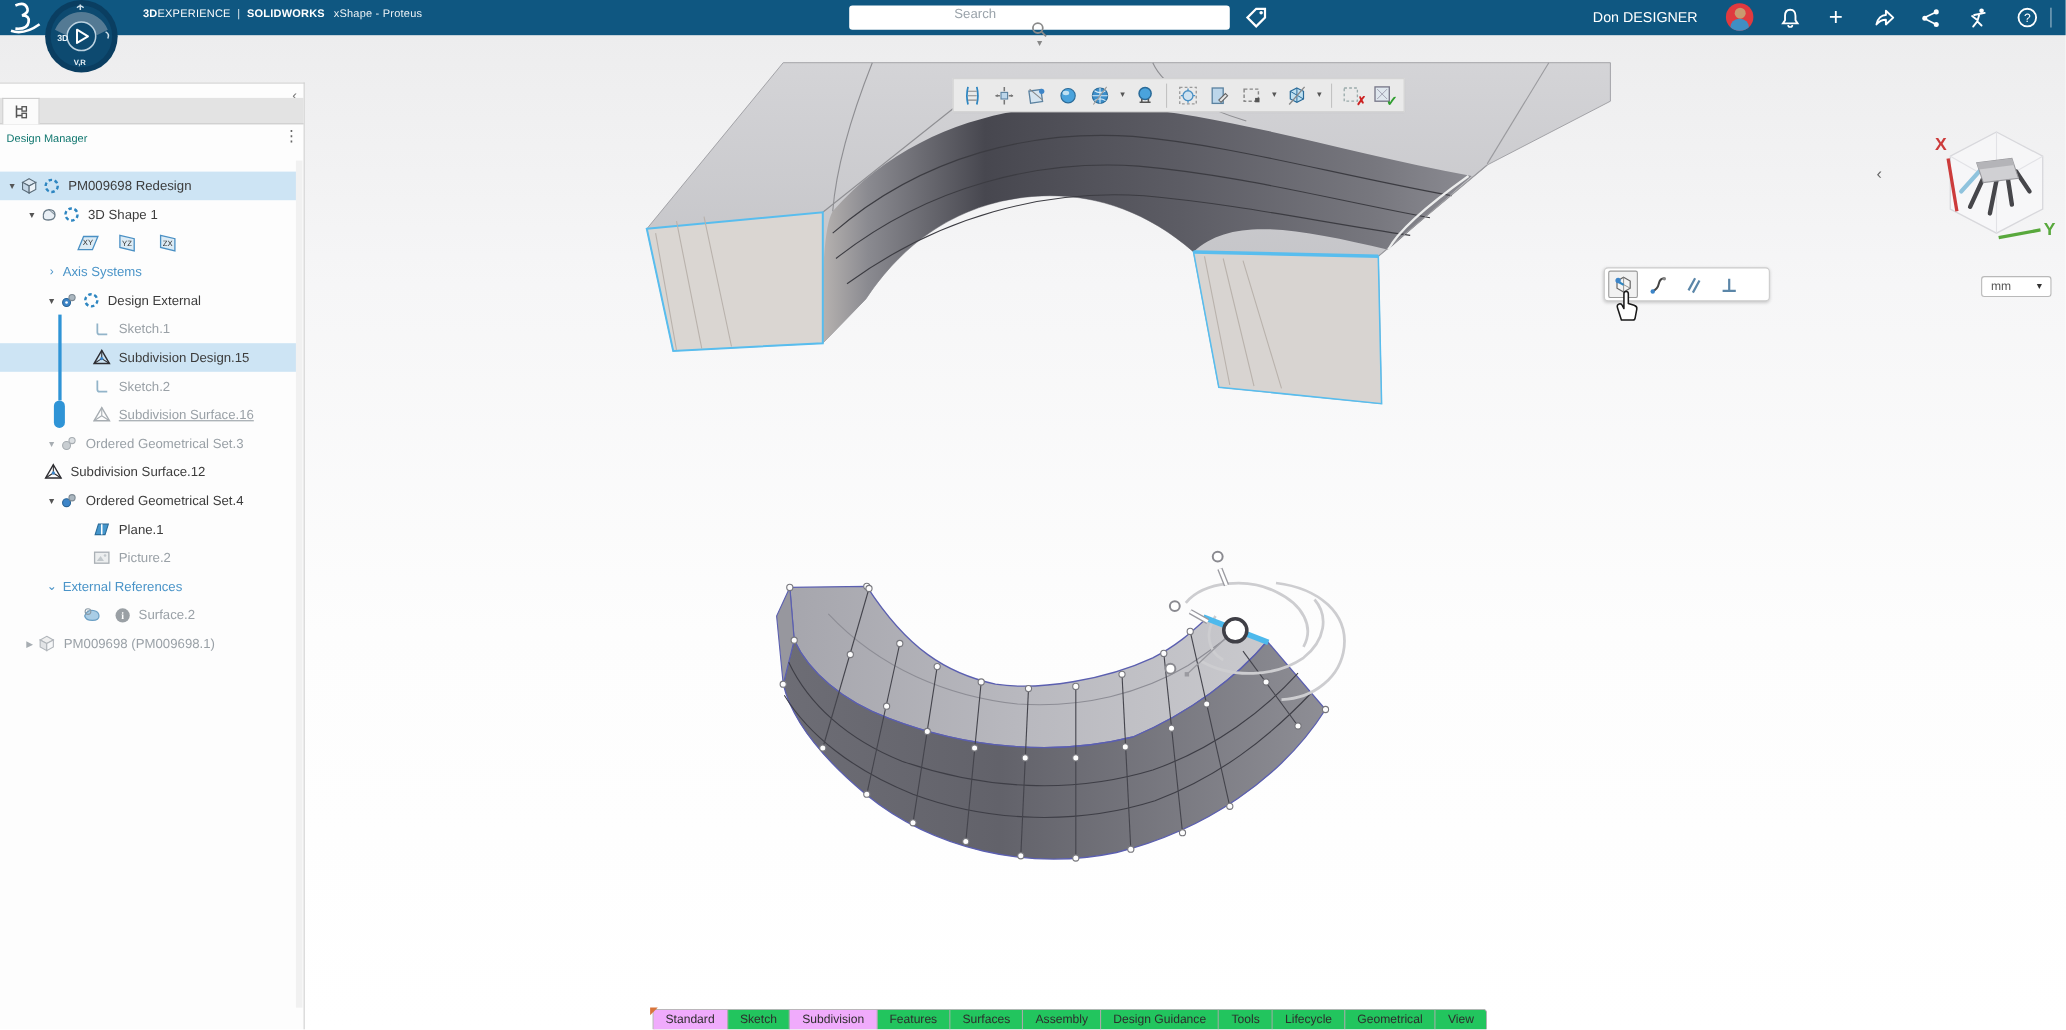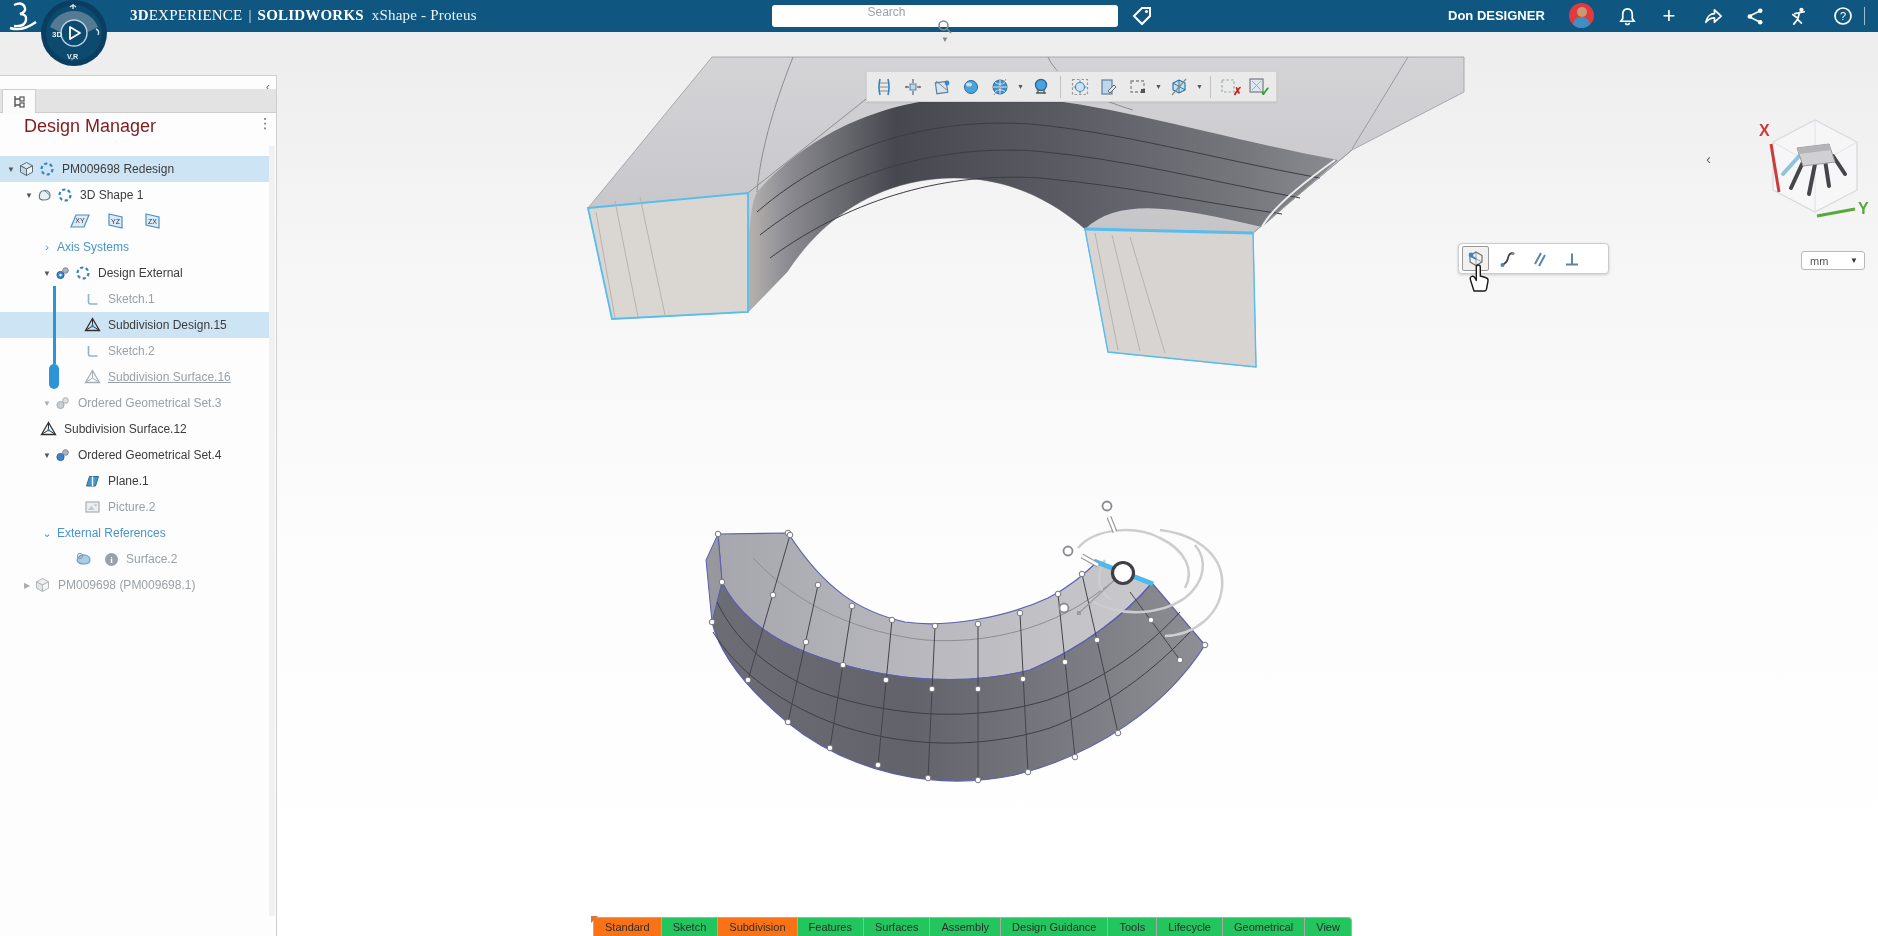--- a/index.html
+++ b/index.html
@@ -8,48 +8,48 @@
 
   
   #viewport-bg { position:absolute; left:0; top:32px; width:1878px; height:904px;
     background:linear-gradient(180deg,#ededee 0%, #f6f6f7 25%, #fdfdfd 60%, #ffffff 100%); }
 
   #scene { position:absolute; left:0; top:0; width:1878px; height:936px; z-index:1; pointer-events:none; }
 
   
   #top-bar { position:absolute; left:0; top:0; width:1878px; height:32px; background:#0f5781; z-index:20;
     display:flex; align-items:center; color:#fff; }
-  #brand { position:absolute; left:130px; top:7px; font-size:15px; letter-spacing:.2px; white-space:nowrap;font-family:Liberation Serif, serif; }
+  #brand { position:absolute; left:130px; top:7px; font-size:10px; letter-spacing:.2px; white-space:nowrap; }
   #brand b { font-weight:bold; }
   #brand .sep { margin:0 6px; opacity:.85; font-weight:300; }
   #brand .ctx { font-weight:400; opacity:.92; margin-left:8px; }
   #search-box { position:absolute; left:772px; top:5px; width:346px; height:22px; background:#fff; border-radius:3px;
     display:flex; align-items:center;flex-direction:column; }
   #search-input { flex:1; border:none; outline:none; font-size:12px; color:#444; padding:0 8px; background:transparent; font-family:"Liberation Sans",sans-serif;}
   #search-input::placeholder { color:#9aa3aa; }
   .tb-ic { width:30px; height:32px; display:flex; align-items:center; justify-content:center; cursor:pointer; }
-  #user-name { position:absolute; left:1448px; top:8px; font-size:13px; font-weight:bold; white-space:nowrap; cursor:pointer; }
+  #user-name { position:absolute; left:1448px; top:8px; font-size:13px; font-weight:normal; white-space:nowrap; cursor:pointer; }
   #avatar { position:absolute; left:1569px; top:3px; width:25px; height:25px; border-radius:50%; background:#e03a3f; overflow:hidden; cursor:pointer; }
   #avatar .head { position:absolute; left:7.5px; top:4px; width:10px; height:10px; border-radius:50%; background:#c9996f; }
   #avatar .body { position:absolute; left:4px; top:14px; width:17px; height:12px; border-radius:8px 8px 0 0; background:#3f8fc4; }
   .top-ic { position:absolute; top:0; width:34px; height:32px; display:flex; align-items:center; justify-content:center; cursor:pointer; }
   #top-divider { position:absolute; left:1864px; top:7px; width:1px; height:18px; background:rgba(255,255,255,.6); }
 
   
   #compass { position:absolute; left:40px; top:-1px; width:68px; height:68px; z-index:21; cursor:pointer; }
 
   
   #left-panel { position:absolute; left:0; top:75px; width:277px; height:861px; background:#fdfdfd;
     border-top:1px solid #cfcfcf; border-right:1px solid #cfcfcf; z-index:10; font-size:12px; }
   #panel-collapse { position:absolute; right:6px; top:3px; color:#777; font-size:13px; cursor:pointer; }
   #panel-tabstrip { position:absolute; left:0; top:13px; width:276px; height:24px; background:#e3e3e3; border-bottom:1px solid #cdcdcd; }
   #tree-tab { position:absolute; left:2px; top:0; width:34px; height:24px; background:#fbfbfb; border:1px solid #cdcdcd; border-bottom:none;
     display:flex; align-items:center; justify-content:center; cursor:pointer; }
   #panel-header { position:absolute; left:0; top:37px; width:276px; height:26px; display:flex; align-items:center; }
-  #panel-title { margin-left:24px; color:#7f1d1d; font-size:18px; }
+  #panel-title { margin-left:6px; color:#0f766e; font-size:10px; }
   #panel-kebab { position:absolute; left:256px; top:2px; width:18px; height:22px; text-align:center; color:#666; font-size:14px; cursor:pointer; }
   #panel-scroll { position:absolute; right:1px; top:70px; width:6px; height:770px; background:#f1f1f1; }
 
   .trow { position:absolute; left:0; width:270px; height:26px; display:flex; align-items:center; color:#3c3c3c; cursor:pointer; white-space:nowrap; }
   .trow.sel { background:#cde4f4; }
   .trow.gray { color:#9aa1a7; }
   .trow.blue { color:#4a94c8; }
   .trow .exp { width:14px; flex:0 0 14px; text-align:center; font-size:8px; color:#555; }
   .trow .exp.small { font-size:11px; line-height:10px; }
   .trow.gray .exp { color:#a7adb2; }
@@ -79,21 +79,21 @@
   #view-cube { position:absolute; left:1757px; top:110px; z-index:4; cursor:pointer; }
   #units-select { position:absolute; left:1801px; top:251px; width:64px; height:19px; background:#fff; border:1px solid #b9b9b9;
     border-radius:3px; display:flex; align-items:center; z-index:4; cursor:pointer; }
   #units-value { font-size:11px; color:#555; margin-left:8px; flex:1; }
   #units-caret { font-size:8px; color:#333; margin-right:6px; }
 
   
   #bottom-tabs { position:absolute; left:593px; top:917px; height:19px; background:#c7c7c7; border:1px solid #adadad; border-bottom:none;
     border-radius:4px 4px 0 0; display:flex; align-items:stretch; z-index:6; overflow:hidden; }
   .btab { font-size:11px; color:#2d2d2d; display:flex; align-items:center; padding:0 11px; border-right:1px solid #a9a9a9; cursor:pointer; background:#22c55e; }
-  .btab.hl { background:#f97316; }
+  .btab.hl { background:#f0abfc; }
   .btab:last-child { border-right:none; }
   #tab-corner { position:absolute; left:591px; top:916px; width:0; height:0; border-left:7px solid #d8743a; border-bottom:7px solid transparent; z-index:7; }
 </style>
 </head>
 <body>
 <div id="app">
 
 <div id="viewport-bg"></div>
 
 <svg id="scene" viewBox="0 0 1878 936">

